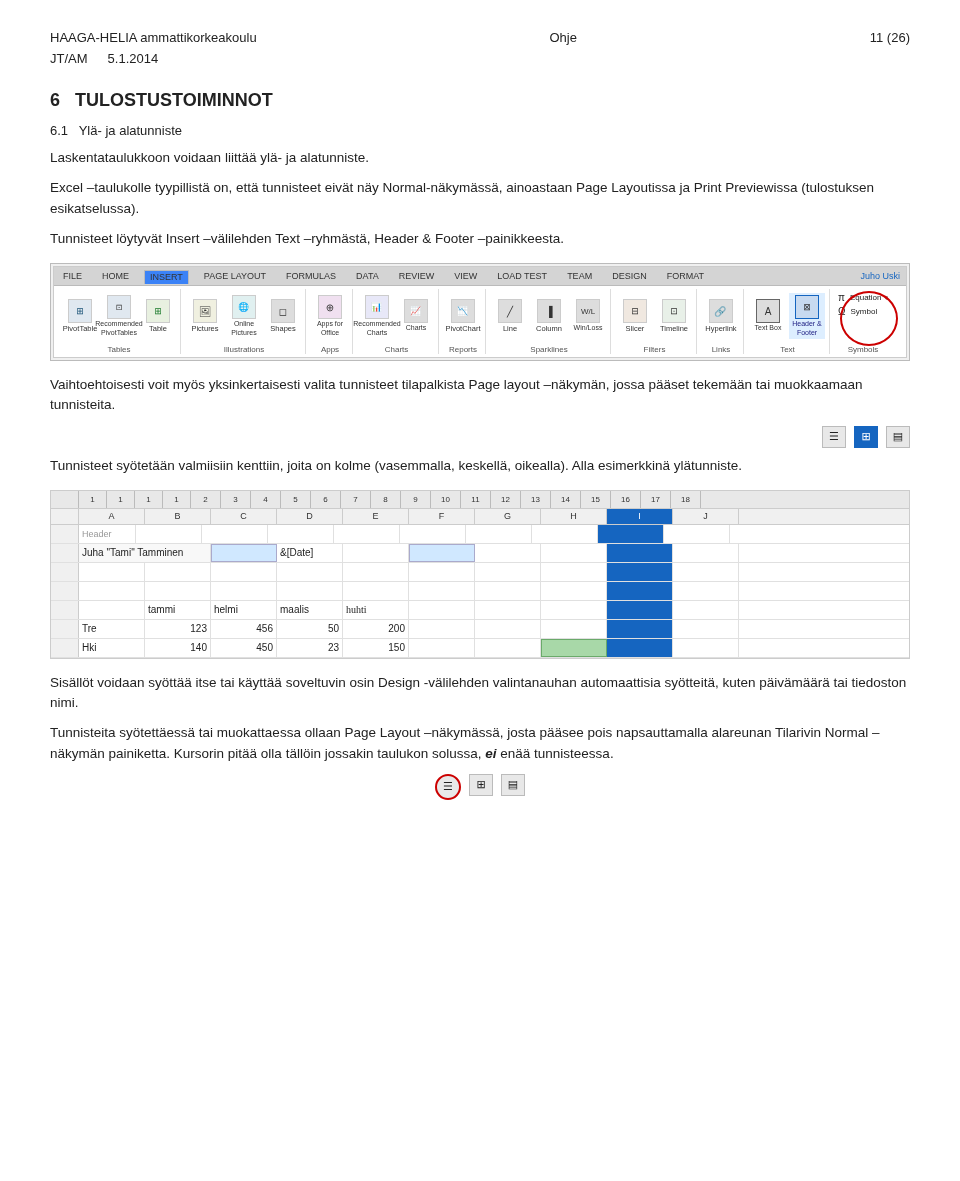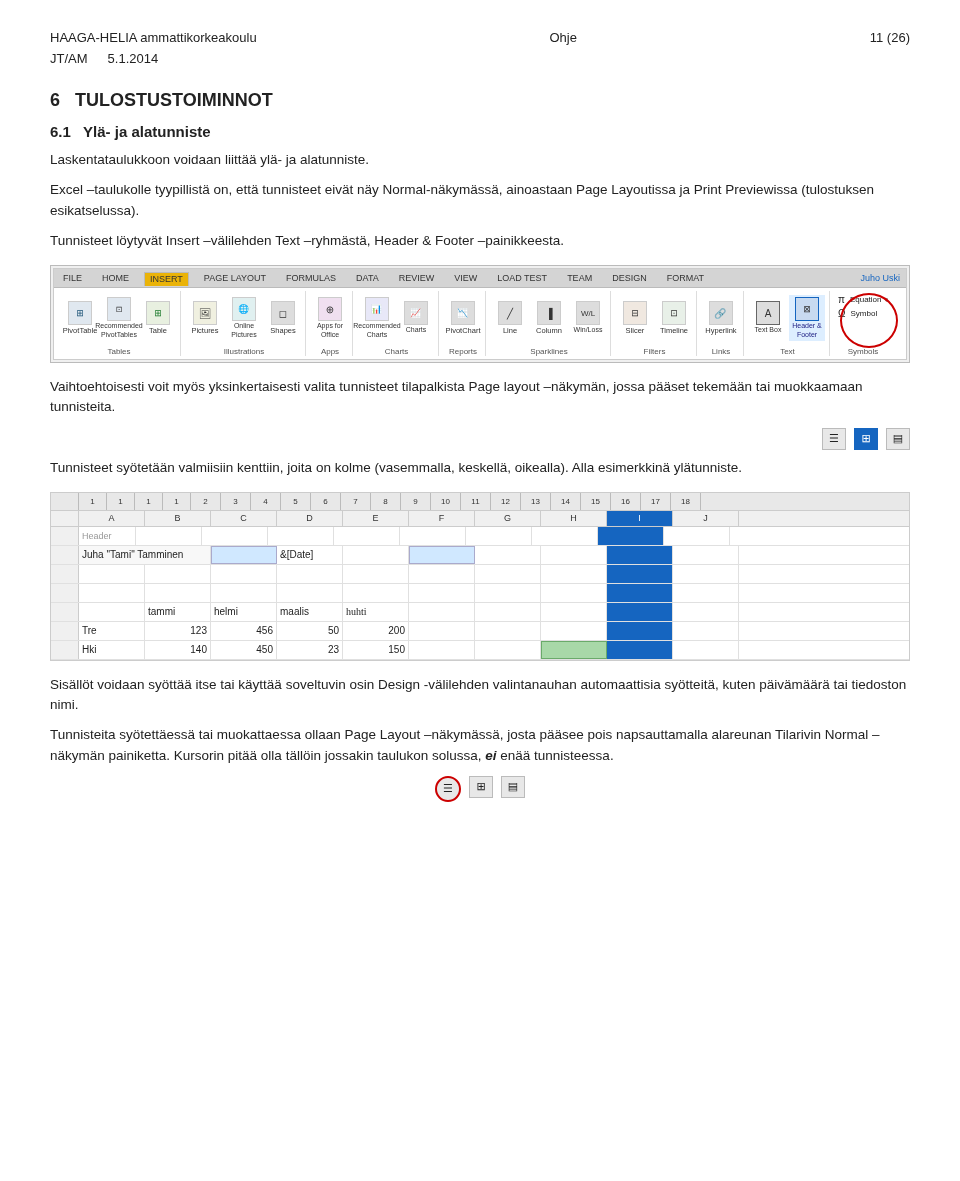--- a/index.html
+++ b/index.html
@@ -26,22 +26,22 @@
       margin-bottom: 24px;
       font-size: 13px;
     }
 
     .section-title {
       font-size: 18px;
       font-weight: bold;
       margin-bottom: 12px;
     }
     .subsection-title {
-      font-size: 15px;
-      font-weight: bold;
+      font-size: 13px;
+      font-weight: normal;
       margin-bottom: 10px;
     }
 
     p {
       margin-bottom: 10px;
       font-size: 13.5px;
       line-height: 1.5;
     }
 
     .ribbon-container {
@@ -74,21 +74,21 @@
       gap: 10px;
       border-bottom: 1px solid #bbb;
     }
     .ribbon-tab {
       padding: 1px 5px;
       cursor: pointer;
       font-size: 9px;
       white-space: nowrap;
     }
     .ribbon-tab.active {
-      background: #eab308;
+      background: #3b82f6;
       border: 1px solid #bbb;
       border-bottom: none;
       margin-bottom: -1px;
       padding-bottom: 2px;
     }
     .ribbon-user {
       margin-left: auto;
       margin-right: 6px;
       font-size: 9px;
       color: #1565c0;

